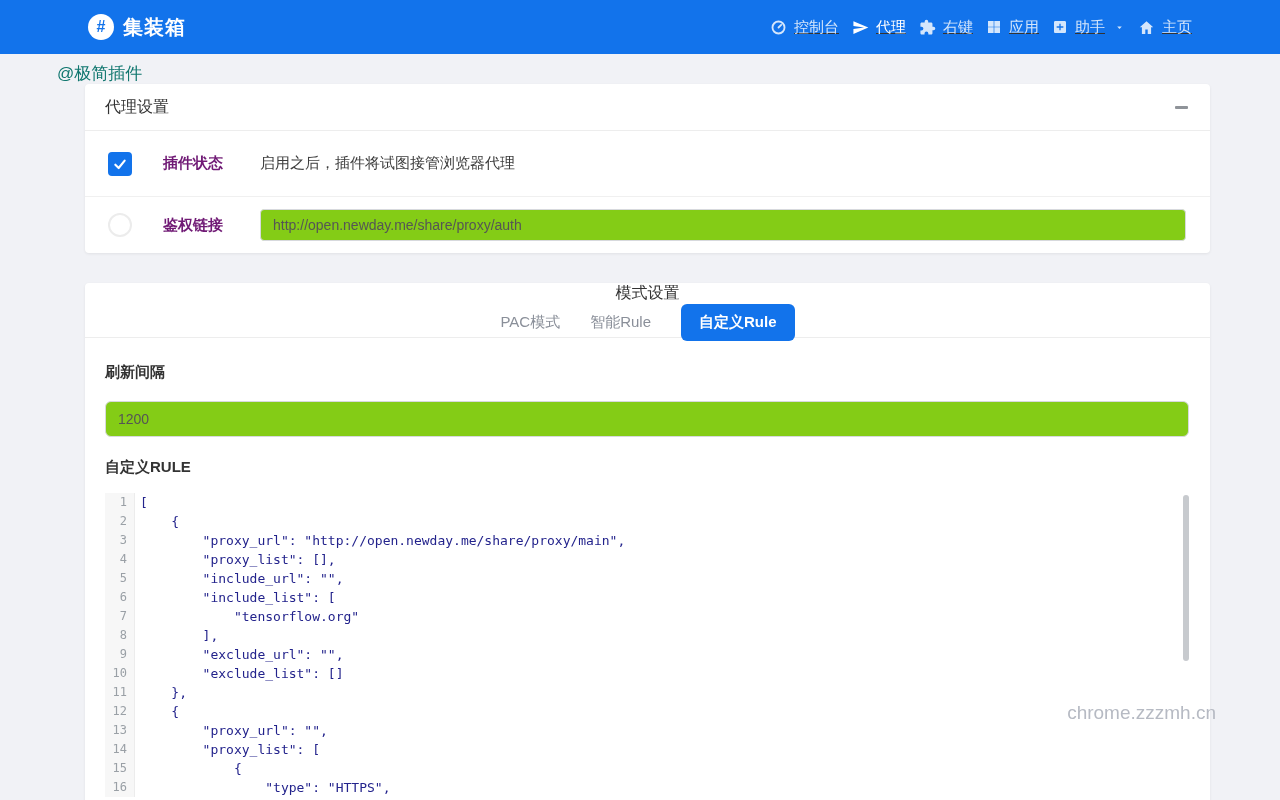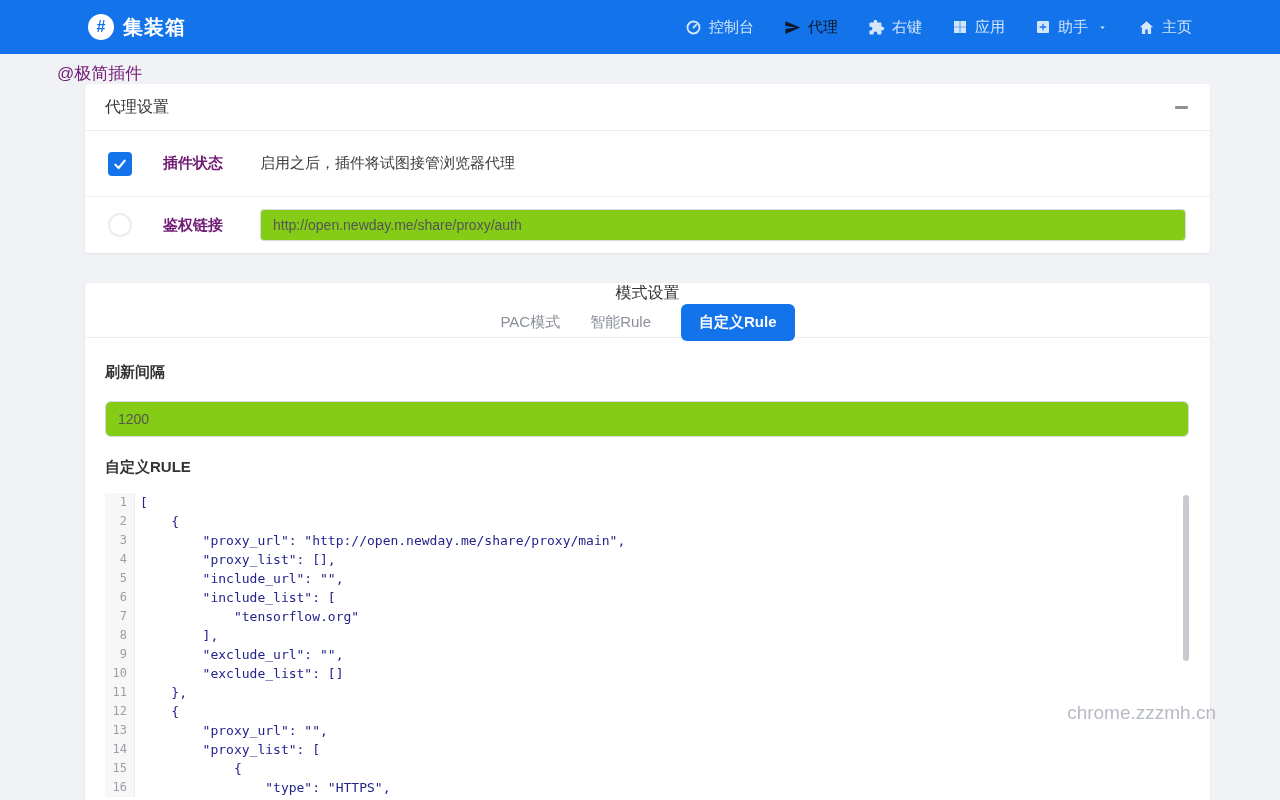--- a/index.html
+++ b/index.html
@@ -16,32 +16,32 @@
     display:flex; align-items:center; justify-content:space-between;
     padding:0 88px 0 88px;
   }
   .brand { display:flex; align-items:center; gap:9px; }
   .brand-circle {
     width:26px; height:26px; border-radius:50%; background:#fff;
     display:flex; align-items:center; justify-content:center;
     color:#1273eb; font-weight:bold; font-size:16px;
   }
   .brand-text { color:#fff; font-size:20px; font-weight:bold; letter-spacing:1px; }
-  .nav-items { display:flex; align-items:center; gap:30px; }
+  .nav-items { display:flex; align-items:center; gap:13px;text-decoration:underline; }
   .nav-item {
     display:flex; align-items:center; gap:7px;
     color:rgba(255,255,255,.82); font-size:15px; cursor:pointer; text-decoration:none;
   }
-  .nav-item.active { color:#0f172a;text-align:right; }
+  .nav-item.active { color:#ffffff;text-align:right; }
   .nav-item svg { display:block; }
   .caret { margin-left:2px; }
   
   .watermark-top {
     position:absolute; left:57px; top:62px;
-    font-size:17px; color:#701a75; z-index:5;
+    font-size:17px; color:#0f766e; z-index:5;
   }
   .watermark-bottom {
     position:absolute; right:64px; top:702px;
     font-size:19px; color:#b6bac3; z-index:20;
   }
   
   main { position:relative; margin-left:85px; width:1125px; }
   .panel {
     background:#fff; border-radius:4px;
     box-shadow:0 1px 3px rgba(0,0,0,.07);

